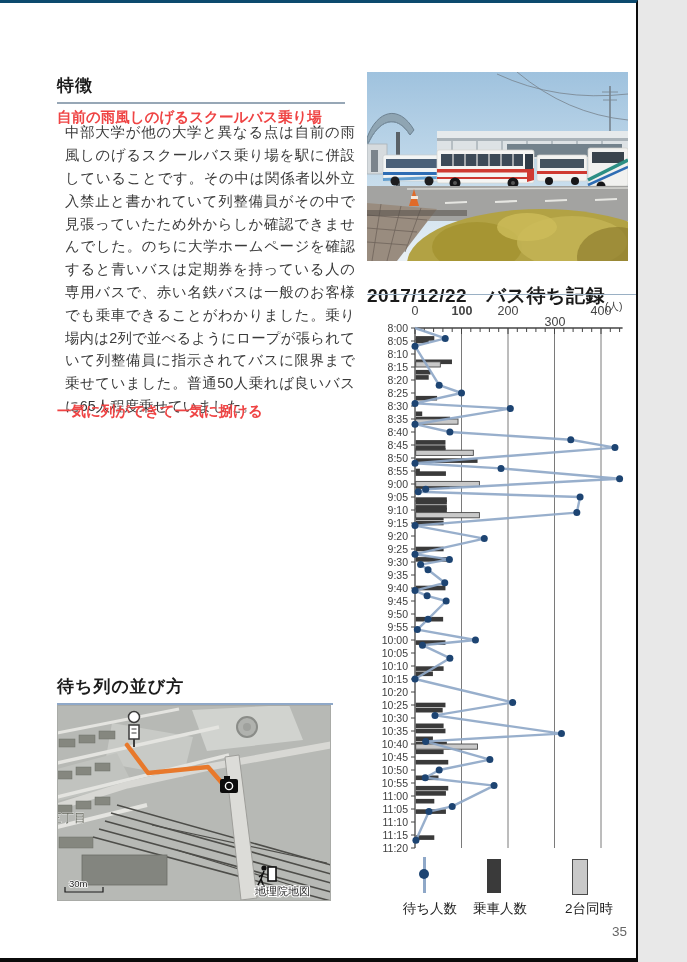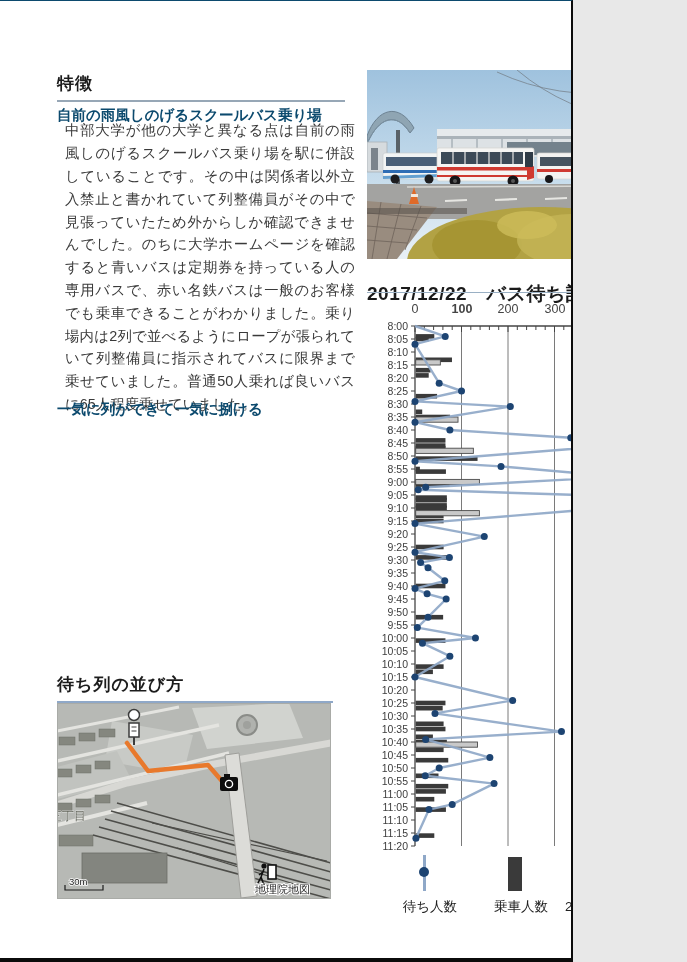--- a/index.html
+++ b/index.html
@@ -1,24 +1,24 @@
 <!DOCTYPE html>
 <html><head>
 <meta charset="utf-8">
 <style>
   html,body{margin:0;padding:0;background:#e8e8e8;}
-  .page{position:relative;width:573px;height:962px;background:#ffffff;overflow:hidden;
+  .page{position:relative;width:638px;height:962px;background:#ffffff;overflow:hidden;
         font-family:"Liberation Sans",sans-serif;
-        border-top:1px solid #0c4a6e;border-bottom:4px solid #0b0b0b;border-right:2px solid #0b0b0b;
+        border-top:3px solid #0c4a6e;border-bottom:4px solid #0b0b0b;border-right:2px solid #0b0b0b;
         box-sizing:border-box;}
   .abs{position:absolute;}
   
   .sec-head{position:absolute;left:57px;width:288px;font-size:17px;font-weight:bold;color:#1c1c1c;
             border-bottom:2px solid #97a7b6;padding-bottom:5px;letter-spacing:1px;}
-  .sub-head{position:absolute;left:57px;width:288px;font-size:14.5px;font-weight:bold;color:#0c4a6e;}
+  .sub-head{position:absolute;left:57px;width:288px;font-size:14.5px;font-weight:bold;color:#ef4444;}
   .body-text{position:absolute;left:65px;width:290px;font-size:14.4px;line-height:22.8px;color:#3a3a3a;
              text-align:justify;text-justify:inter-ideograph;}
   
   .chart-title{position:absolute;left:367px;top:264px;width:273px;font-size:19px;font-weight:700;
                color:#1a1a1a;letter-spacing:0.5px;}
   .chart-underline{position:absolute;left:367px;top:291px;width:273px;border-top:1.5px solid #9ab0c4;}
   .xlab{position:absolute;top:301px;width:40px;text-align:center;font-size:12.5px;color:#444;}
   .xunit{position:absolute;left:605px;top:297px;font-size:10.5px;color:#444;}
   .legend-item{position:absolute;top:0;width:66px;text-align:right;}
   .sym-wrap{position:relative;height:37px;}
@@ -245,21 +245,21 @@
       <ellipse cx="250" cy="185" rx="40" ry="30" fill="#8e7e2f" opacity="0.7"></ellipse>
     </g>
   </svg>
 
   <h2 class="chart-title">2017/12/22　バス待ち記録</h2>
   <div class="chart-underline"></div>
 
   <span class="xlab" style="left:395px;">0</span>
   <span class="xlab" style="left:442px;font-weight:bold;">100</span>
   <span class="xlab" style="left:488px;">200</span>
-  <span class="xlab" style="left:535px;">300</span>
+  <span class="xlab" style="left:535px;margin-top:11px;">300</span>
   <span class="xlab" style="left:581px;">400</span>
   <span class="xunit">(人)</span>
 
   <svg id="chart-svg" class="abs" style="left:367px;top:318px;" width="290" height="535" viewBox="0 0 290 535">
       <line x1="94.5" y1="7" x2="94.5" y2="527" stroke="#7a7a7a" stroke-width="1"></line>
       <line x1="141" y1="7" x2="141" y2="527" stroke="#7a7a7a" stroke-width="1"></line>
       <line x1="187.5" y1="7" x2="187.5" y2="527" stroke="#7a7a7a" stroke-width="1"></line>
       <line x1="234" y1="7" x2="234" y2="527" stroke="#7a7a7a" stroke-width="1"></line>
       <line x1="48" y1="7" x2="48" y2="527" stroke="#444" stroke-width="1.3"></line>
       <line x1="48" y1="7" x2="255.60000000000002" y2="7" stroke="#444" stroke-width="1.3"></line>
@@ -464,21 +464,21 @@
     </svg>
 
   <div class="abs" style="left:367px;top:854px;width:274px;height:64px;">
     <div class="legend-item" style="left:24px;">
       <div class="sym-wrap">
           <div class="sym-line"></div>
         <div class="sym-dot"></div>
         </div>
       <div class="legend-label">待ち人数</div>
     </div>
-    <div class="legend-item" style="left:115px;font-family:Liberation Mono, monospace;">
+    <div class="legend-item" style="left:94px;font-family:Liberation Mono, monospace;">
       <div class="sym-wrap">
           <div class="sym-bar"></div>
         </div>
       <div class="legend-label">乗車人数</div>
     </div>
     <div class="legend-item" style="left:180px;">
       <div class="sym-wrap">
           <div class="sym-bar-light"></div>
         </div>
       <div class="legend-label">2台同時</div>

